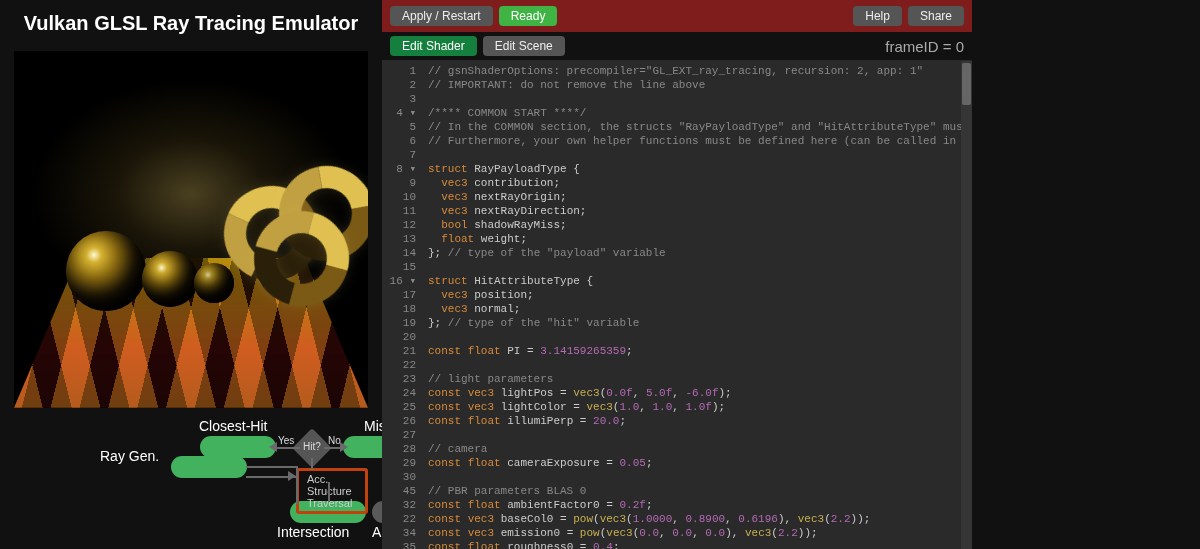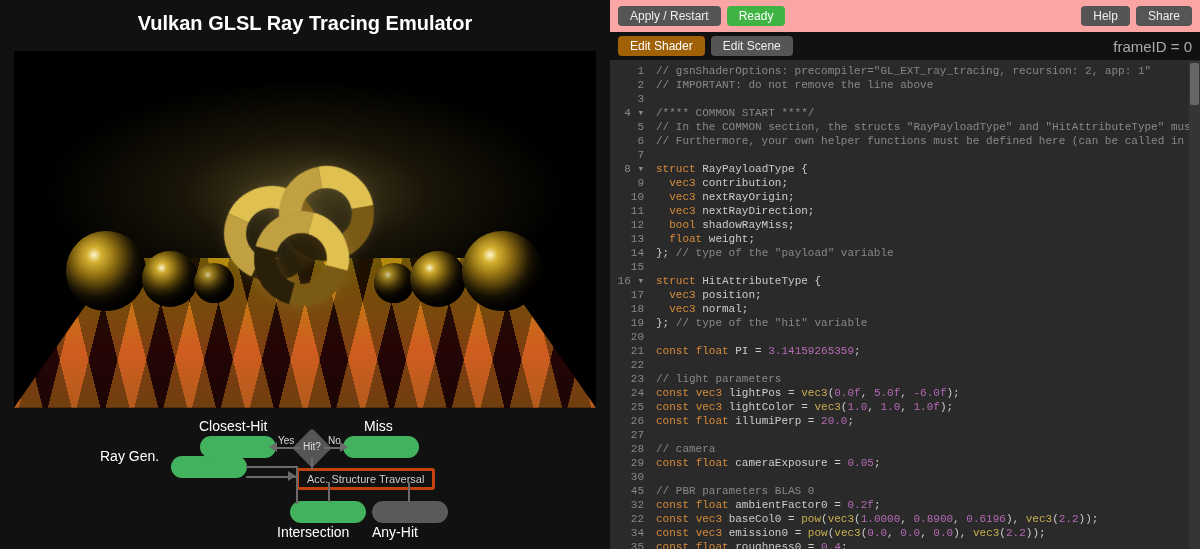--- a/index.html
+++ b/index.html
@@ -1,17 +1,17 @@
 <!DOCTYPE html>
 <html><head>
 <meta charset="utf-8">
 <style>
 *{margin:0;padding:0;box-sizing:border-box}
 body{background:#111;font-family:Arial,sans-serif;color:#ccc;font-size:13px;overflow:hidden;width:1200px;height:549px}
-.app{display:flex;width:1200px;height:549px}
+.app{display:flex;width:972px;height:549px}
 .left-panel{width:610px;background:#111;display:flex;flex-direction:column}
 .title{color:#fff;font-size:20px;font-weight:bold;text-align:center;padding:12px 0 8px}
 .viewport{margin:8px 14px 4px;height:370px;background:#000;position:relative;overflow:hidden}
 .render{position:absolute;inset:0;background:radial-gradient(ellipse 70% 50% at 50% 40%,#4a4020 0%,#1a1508 30%,#000 64%)}
 .floor{position:absolute;bottom:0;left:0;right:0;height:150px;background:linear-gradient(to top,#8a1515 0%,#b51818 40%,#8a5a00 100%);clip-path:polygon(0 100%,100% 100%,82% 0,18% 0)}
 .floor::before{content:'';position:absolute;inset:0;background:repeating-linear-gradient(76deg,transparent 0 28px,rgba(0,0,0,0.55) 28px 56px),repeating-linear-gradient(-76deg,transparent 0 28px,rgba(0,0,0,0.55) 28px 56px);mix-blend-mode:multiply}
 .floor::after{content:'';position:absolute;inset:0;background:repeating-linear-gradient(76deg,rgba(220,180,20,0.6) 0 28px,transparent 28px 56px),repeating-linear-gradient(-76deg,rgba(220,180,20,0.6) 0 28px,transparent 28px 56px);mix-blend-mode:screen;opacity:0.5}
 .sph{position:absolute;border-radius:50%;background:radial-gradient(circle at 35% 30%,#fff8d0 0%,#d4b030 10%,#8a6a10 30%,#2a1f08 55%,#000 80%);box-shadow:inset -8px -12px 22px #000}
 .s1{width:80px;height:80px;left:52px;top:180px}
 .s2{width:56px;height:56px;left:128px;top:200px}
@@ -32,23 +32,23 @@
 .grey{background:#5a5a5a}
 .conn{position:absolute;background:#6a6a6a;height:2px}
 .connv{position:absolute;background:#6a6a6a;width:2px}
 .arrowR{position:absolute;width:0;height:0;border-top:5px solid transparent;border-bottom:5px solid transparent;border-left:8px solid #6a6a6a}
 .arrowL{position:absolute;width:0;height:0;border-top:5px solid transparent;border-bottom:5px solid transparent;border-right:8px solid #6a6a6a}
 .diamond{position:absolute;width:28px;height:28px;background:#555;transform:rotate(45deg);border-radius:3px}
 .tiny{position:absolute;font-size:10px;color:#ddd}
 .accbox{position:absolute;border:3px solid #c2410c;border-radius:3px;padding:2px 8px;font-size:11px;color:#ccc}
 
 .right-panel{width:590px;display:flex;flex-direction:column;background:#1d1d1d}
-.toolbar{display:flex;gap:6px;padding:6px 8px;align-items:flex-end;background:#fca5a5}
+.toolbar{display:flex;gap:6px;padding:6px 8px;align-items:flex-end;background:#7f1d1d}
 .btn{background:#555;border:none;color:#eee;padding:3px 12px;border-radius:4px;font-size:12px;cursor:pointer}
-.btn.orange{background:#a16207;color:#fff}
+.btn.orange{background:#15803d;color:#fff}
 .btn.green-btn{background:#3fb445;color:#fff}
 .subbar{display:flex;gap:6px;padding:4px 8px;background:#111;align-items:center;border-bottom:1px solid #2a2a2a}
 .spacer{flex:1}
 .status{font-size:15px;color:#aaa}
 
 .editor{flex:1;display:flex;background:#2a2a2a;font-family:"Courier New",monospace;font-size:11px;overflow:hidden;position:relative}
 .gutter{width:40px;background:#2a2a2a;color:#888;text-align:right;padding:3px 6px 3px 0;line-height:14px;user-select:none}
 .gutter div{height:14px}
 .fold{color:#888}
 .code{flex:1;padding:3px 6px;line-height:14px;color:#ccc;white-space:pre;overflow:hidden}

